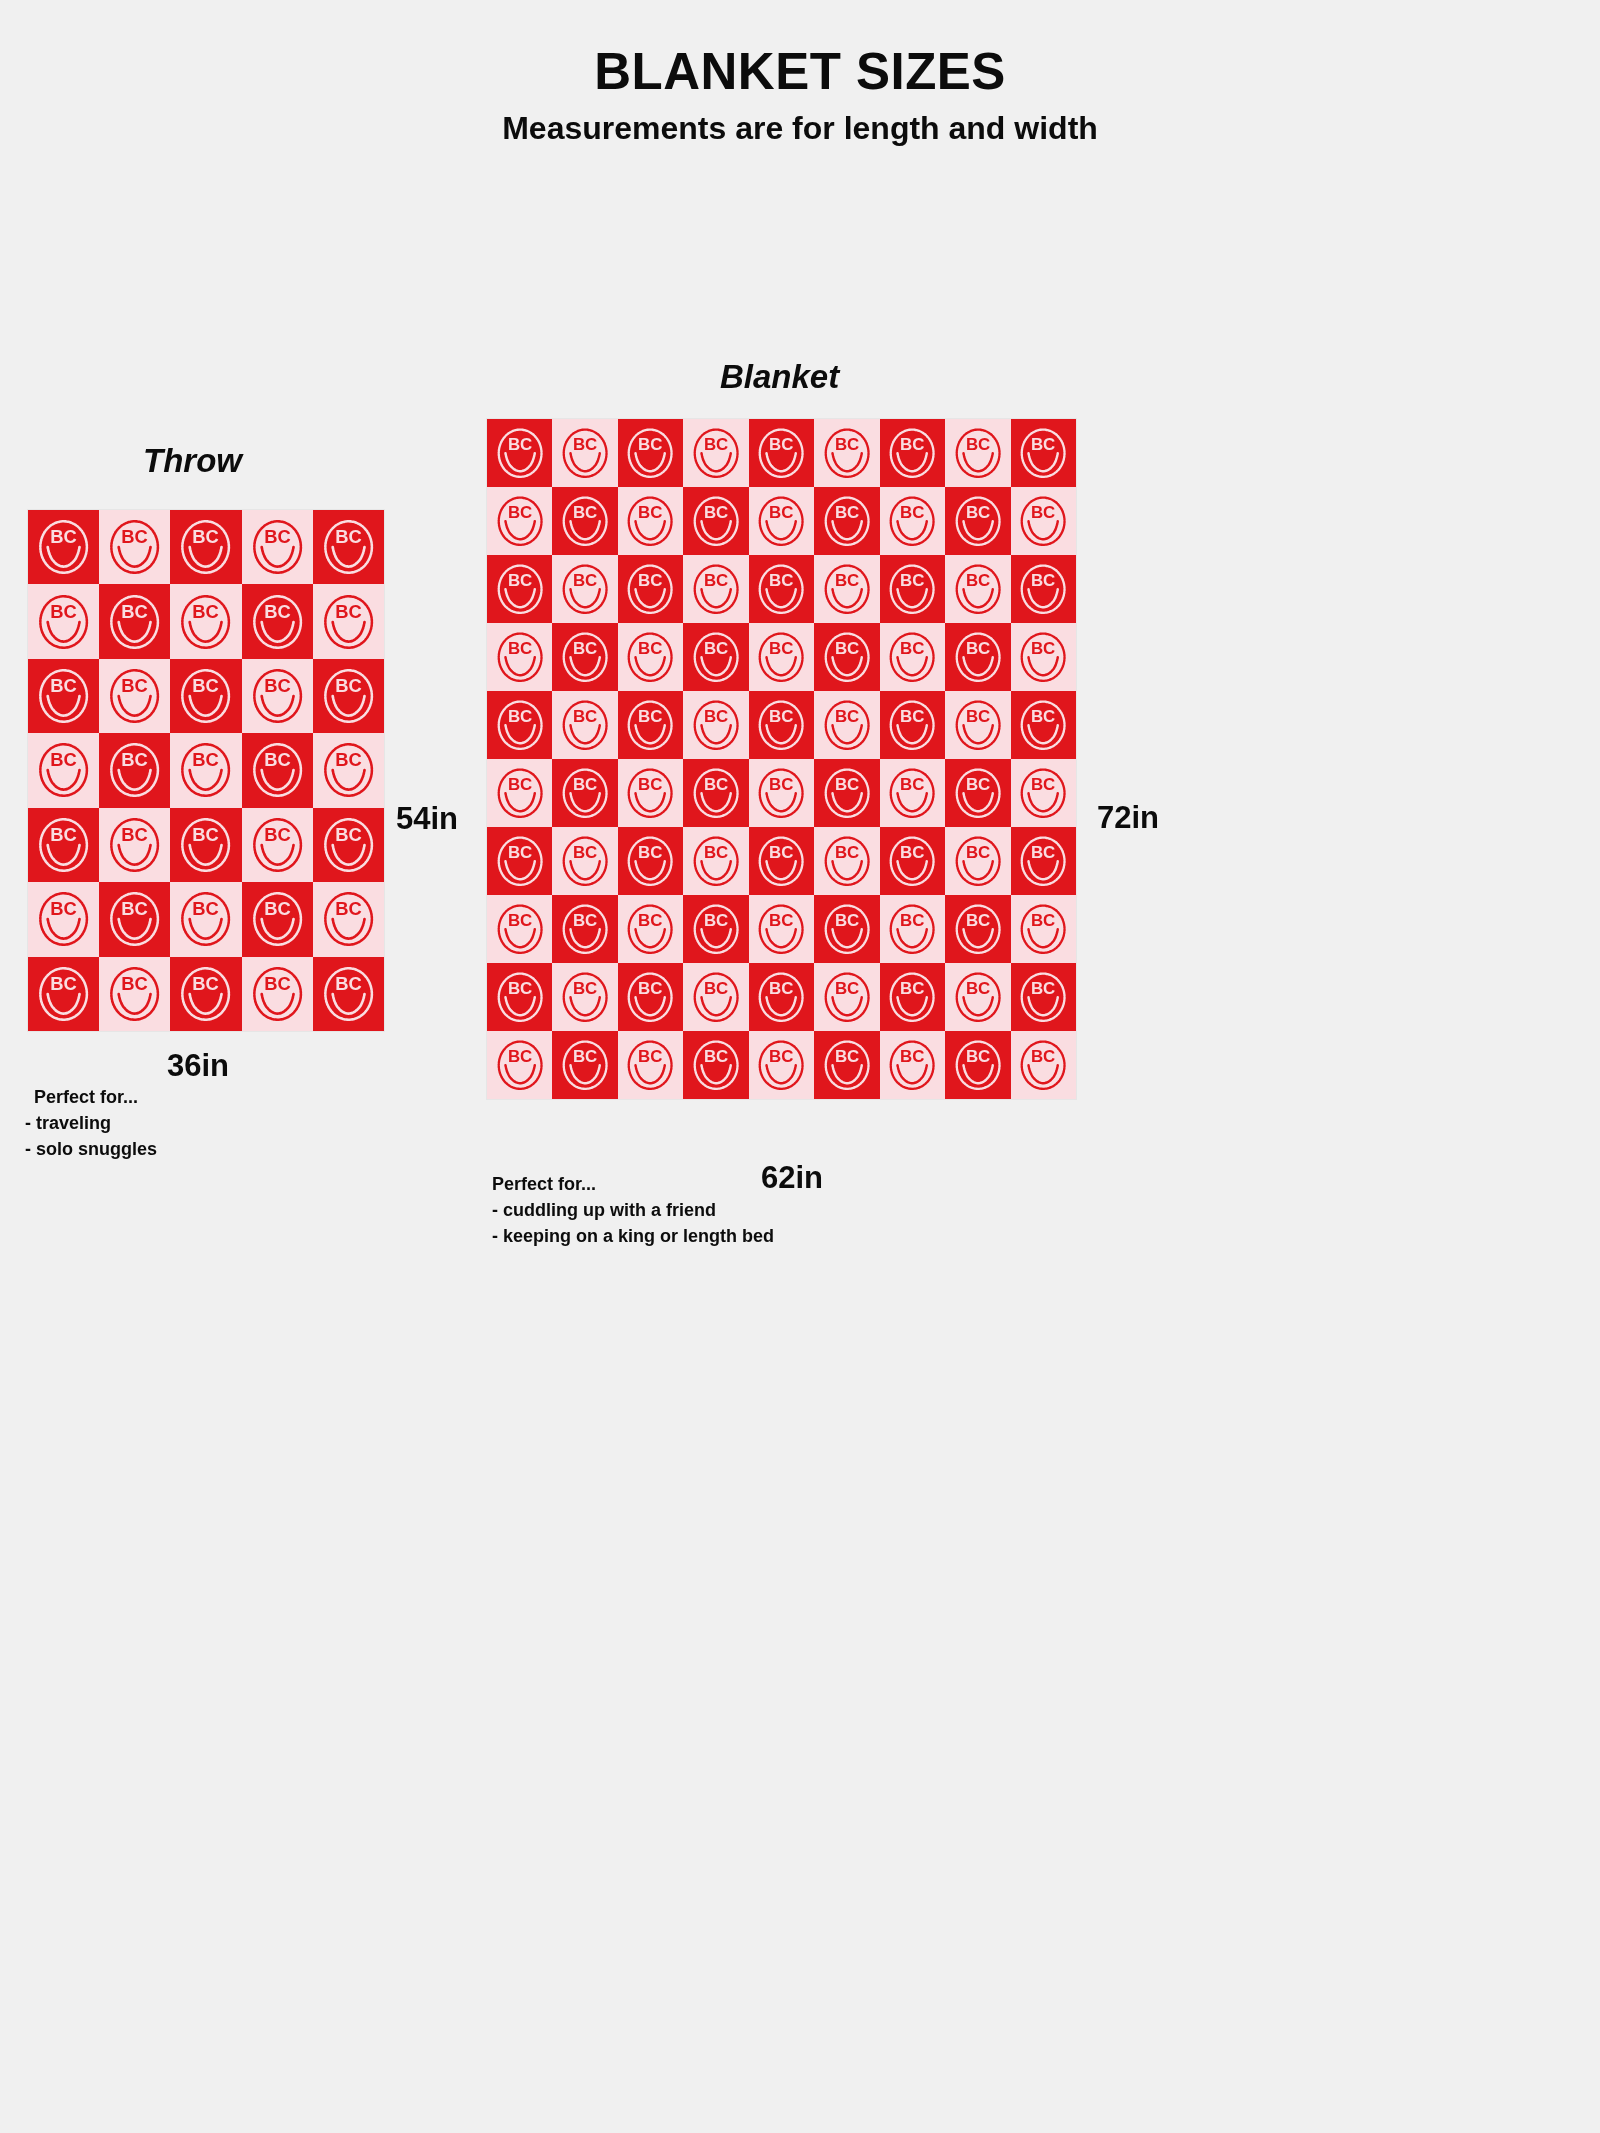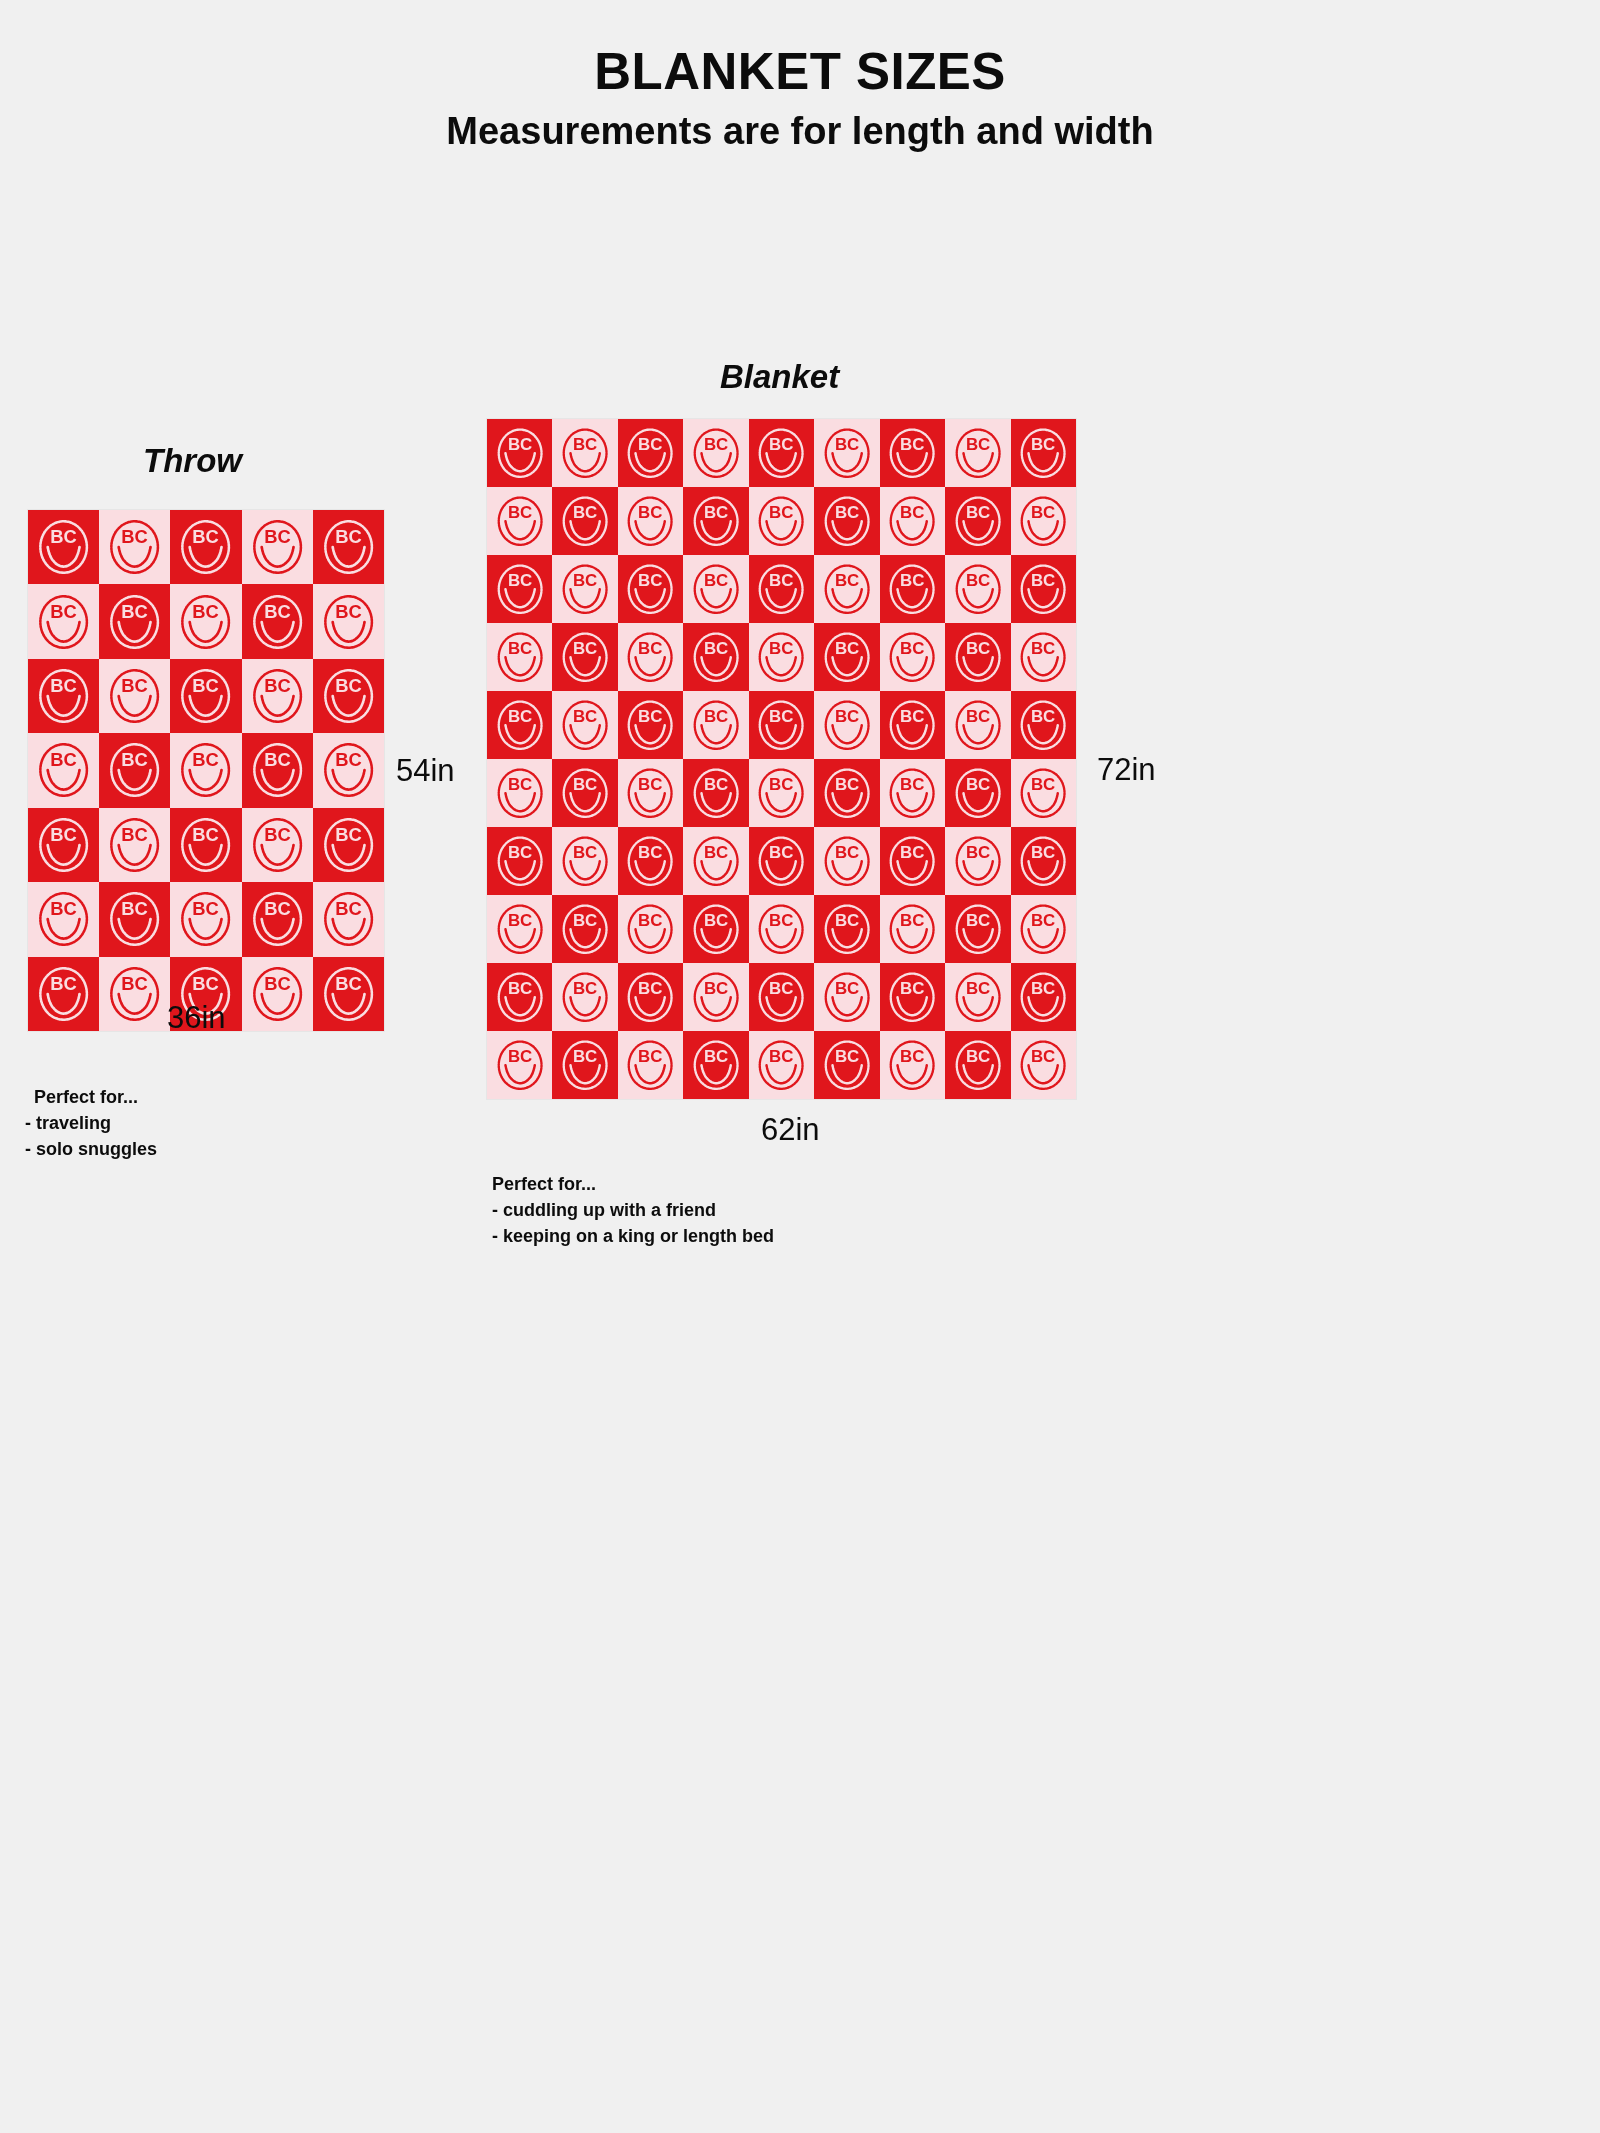--- a/index.html
+++ b/index.html
@@ -24,21 +24,21 @@
     top: 42px; left: 0; width: 1600px;
     text-align: center;
     font-size: 51px;
     font-weight: 800;
     letter-spacing: 0.5px;
   }
   .subtitle {
     position: absolute;
     top: 110px; left: 0; width: 1600px;
     text-align: center;
-    font-size: 38px;
+    font-size: 32px;
     font-weight: 700;
   }
 
   
   .sec-label {
     position: absolute;
     font-size: 33px;
     font-weight: 800;
     white-space: nowrap;
     font-style: italic;
@@ -72,22 +72,23 @@
     justify-content: center;
   }
   .cell.red  { background: #e0161c; }
   .cell.pink { background: #fadde1; }
   .cell svg { width: 86%; height: 86%; display: block; }
 
   
   .dim {
     position: absolute;
     font-size: 31px;
-    font-weight: 400;
+    font-weight: 700;
     white-space: nowrap;
+    margin-top: 48px;
   }
   #throw-dim-h { top: 753px; left: 396px; }
   #throw-dim-w { top: 1000px; left: 167px; }
   #blanket-dim-h { top: 752px; left: 1097px; }
   #blanket-dim-w { top: 1112px; left: 761px; }
 
   
   .perfect {
     position: absolute;
     font-size: 18px;

